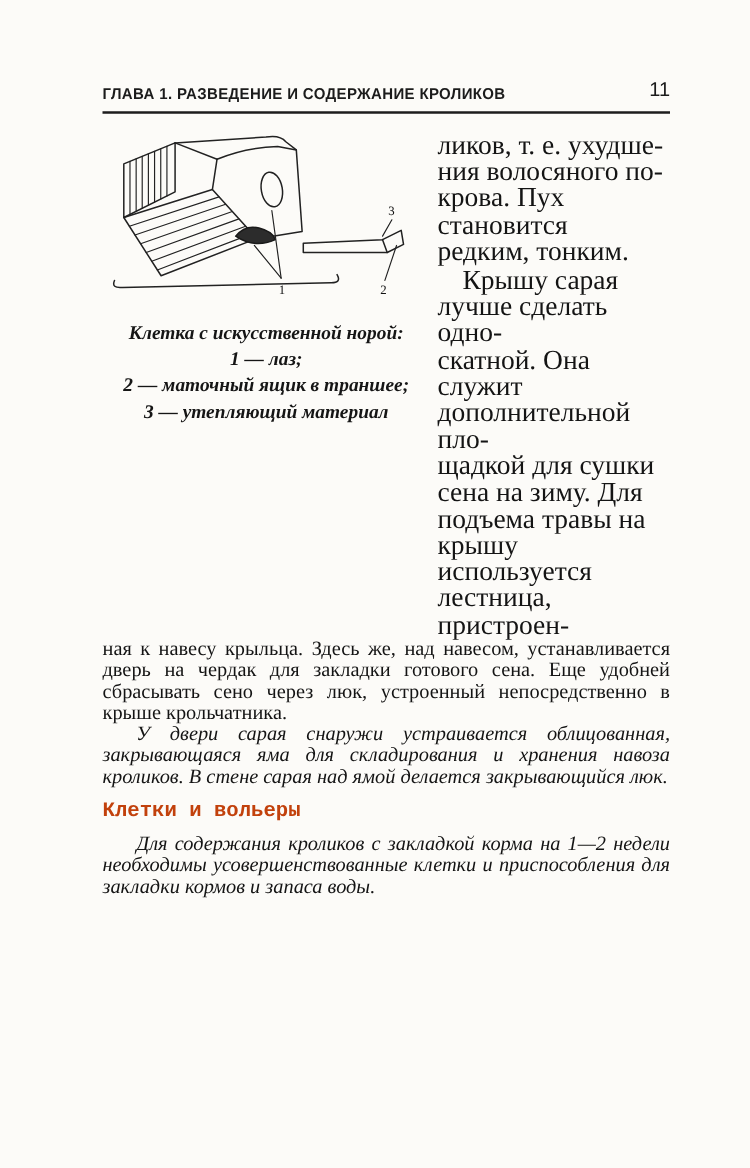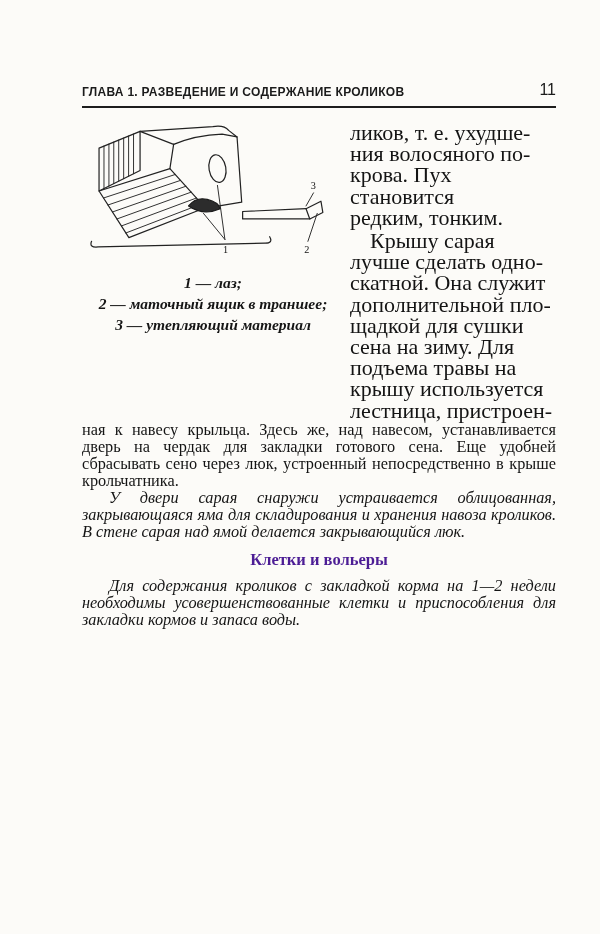--- a/index.html
+++ b/index.html
@@ -6,21 +6,21 @@
   html,body { background:#e9e7e2; }
   .page {
     position:relative;
     width:600px; height:934px;
     background:#fcfbf8;
     color:#161616;
     font-family:"Liberation Serif", serif;
     overflow:hidden;
     margin:0 auto;
   }
-  .content { padding:64px 44px 0 82px; }
+  .content { padding:64px 64px 0 82px; }
 
   
   .header-row {
     display:flex; justify-content:space-between; align-items:flex-end;
     padding-bottom:7px;
     border-bottom:2px solid #1d1d1d;
   }
   .chapter-title {
     font-family:"Liberation Sans", sans-serif;
     font-weight:700;
@@ -28,21 +28,20 @@
     letter-spacing:0.3px;
     color:#1b1b1b;
     transform:scaleX(0.96);
     transform-origin:left bottom;
     white-space:nowrap;
   }
   .page-number {
     font-family:"Liberation Sans", sans-serif;
     font-size:16px;
     color:#1b1b1b;
-    margin-top:17px;
   }
 
   
   .top-section { display:flex; margin-top:14px; }
   .fig-col { width:262px; flex:none; }
   .figure-wrap { padding-left:2px; }
   .text-col {
     flex:1;
     margin-left:6px;
     font-size:22px;
@@ -69,26 +68,26 @@
     margin-top:0;
     font-size:16.3px;
     line-height:17px;
     text-align:justify;
     hyphens:auto;
     color:#141414;
   }
   .body-text p.ind { text-indent:27px;font-style:italic; }
 
   .section-heading {
-    font-family:Liberation Serif, serif;
+    font-family:Liberation Mono, monospace;
     font-weight:700;
     font-size:16.5px;
-    text-align:center;
+    text-align:left;
     margin:11px 0 9px 0;
-    color:#4c1d95;
+    color:#c2410c;
   }
 
   svg text {
     font-family:"Liberation Serif", serif;
     font-size:11px;
     fill:#111;
   }
 </style>
 </head>
 <body>
@@ -150,20 +149,21 @@
                 <line x1="246" y1="76" x2="238" y2="90"></line>
               </g>
             </g>
             <text x="149" y="140">1</text>
             <text x="236" y="140">2</text>
             <text x="243" y="72">3</text>
           </svg>
         </div>
 
         <div class="caption">
+          <div>Клетка с искусственной норой:</div>
           <div class="cap-lines">1 — лаз;
 2 — маточный ящик в траншее;
 3 — утепляющий материал</div>
         </div>
       </div>
 
       <div class="text-col">
         <p>ликов, т. е. ухудше-
 ния волосяного по-
 крова. Пух становится

